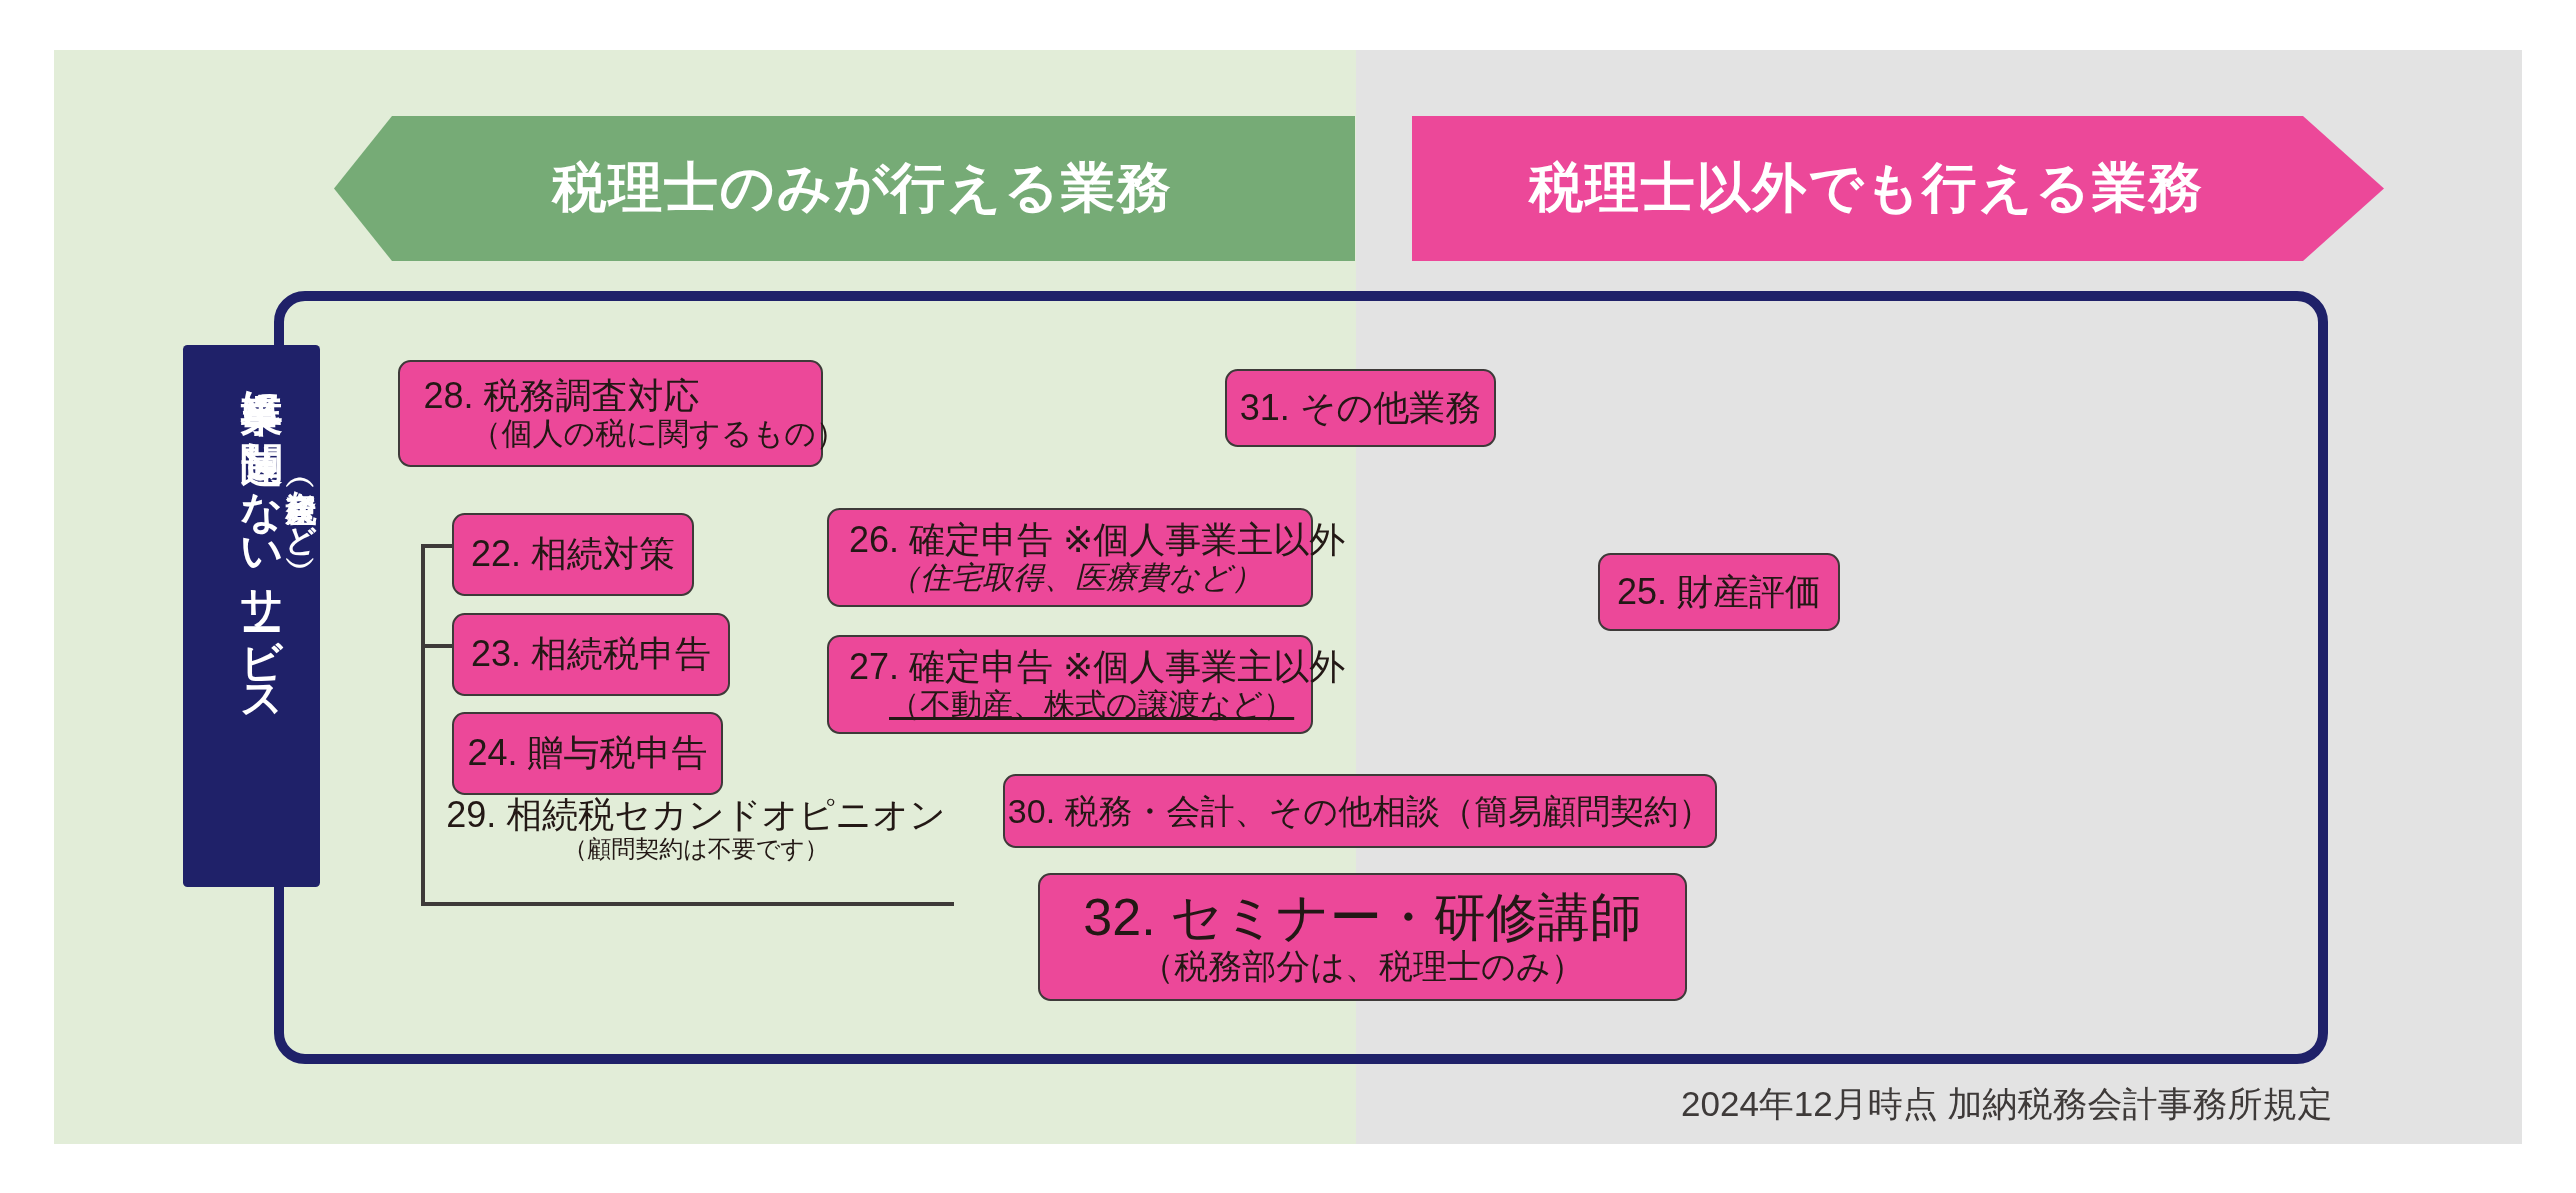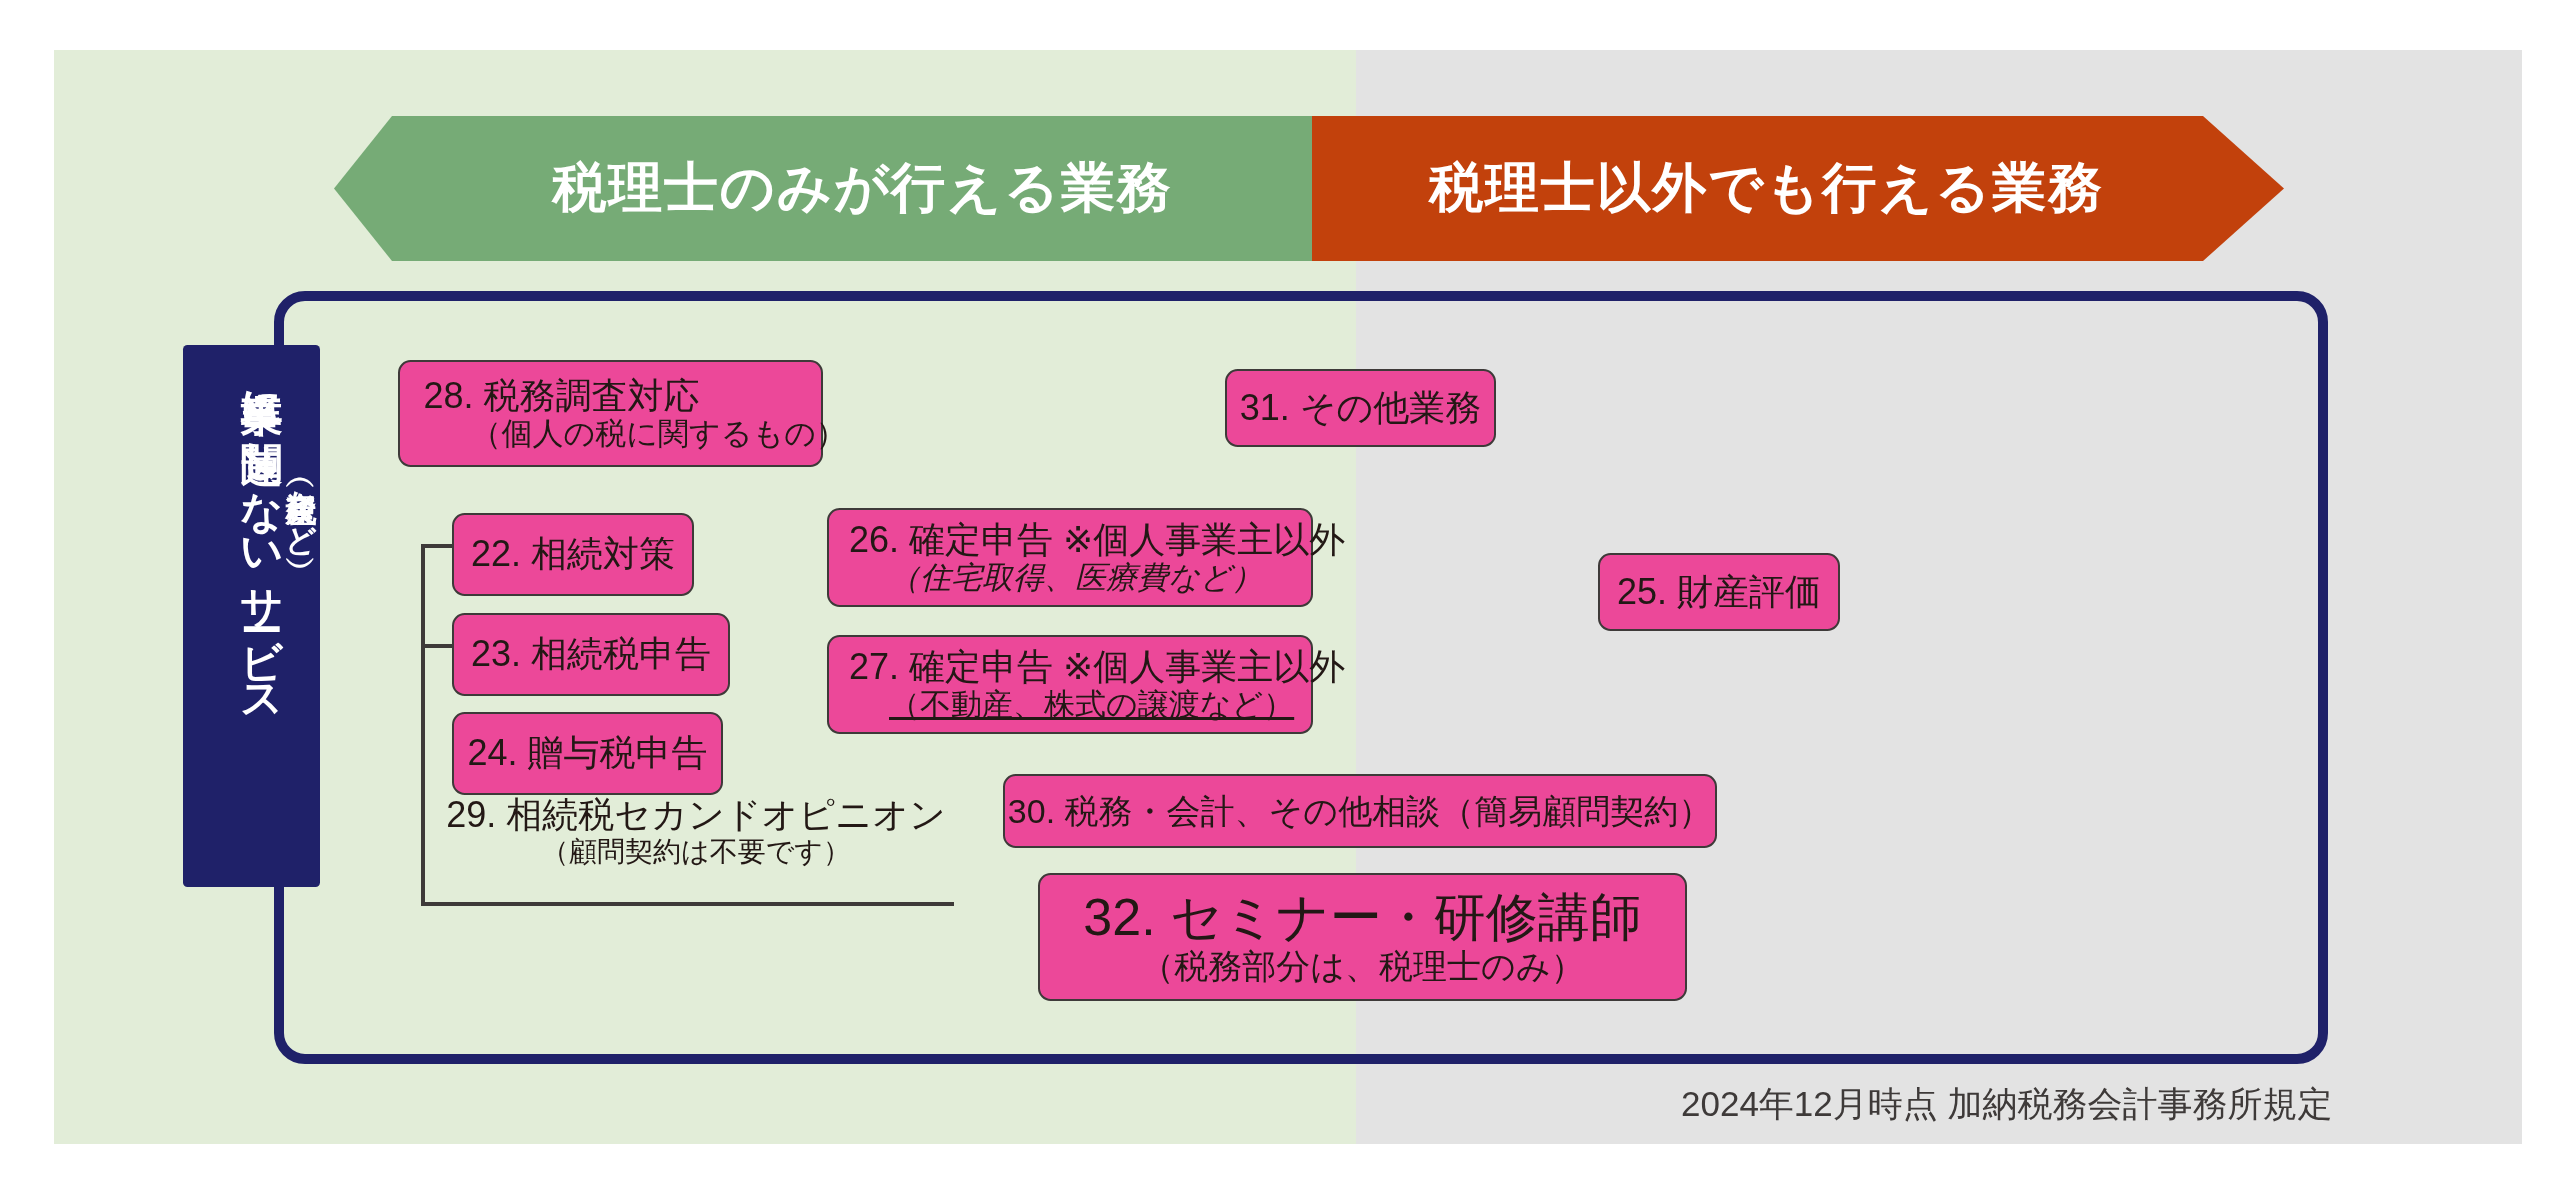--- a/index.html
+++ b/index.html
@@ -26,21 +26,21 @@
     white-space:nowrap;
   }
   .banner-left{
     left:334px;width:1021px;background:#76ab76;
     clip-path:polygon(0 0,100% 0,100% 100%,0 100%,0 100%,0 0);
     -webkit-clip-path:polygon(58px 0,100% 0,100% 100%,58px 100%,0 50%);
     clip-path:polygon(58px 0,100% 0,100% 100%,58px 100%,0 50%);
     padding-left:36px;box-sizing:border-box;
   }
   .banner-right{
-    left:1312px;width:972px;background:#c2410c;
+    left:1412px;width:972px;background:#ec4899;
     -webkit-clip-path:polygon(0 0,calc(100% - 81px) 0,100% 50%,calc(100% - 81px) 100%,0 100%);
     clip-path:polygon(0 0,calc(100% - 81px) 0,100% 50%,calc(100% - 81px) 100%,0 100%);
     padding-right:63px;box-sizing:border-box;
   }
 
   
   .frame{
     position:absolute;left:274px;top:291px;width:2054px;height:773px;
     border:10px solid #1f2169;border-radius:31px;box-sizing:border-box;
   }
@@ -98,21 +98,21 @@
   .c32{left:1038px;top:873px;width:649px;height:128px;}
   .c32 .l1{font-size:52px;}
   .c32 .l2{font-size:34px;}
 
   
   .t29{
     position:absolute;left:425px;top:795px;width:542px;
     text-align:center;color:#231815;
   }
   .t29 .l1{font-size:36px;line-height:1.12;white-space:nowrap;}
-  .t29 .l2{font-size:28px;line-height:1.2;white-space:nowrap;}
+  .t29 .l2{font-size:24px;line-height:1.2;white-space:nowrap;}
 
   
   .conn{position:absolute;background:#3e3a39;}
   .conn-v{left:421px;top:544px;width:3.6px;height:362px;}
   .conn-h22{left:421px;top:544px;width:36px;height:3.6px;}
   .conn-h23{left:421px;top:644px;width:36px;height:3.6px;}
   .conn-base{left:421px;top:902px;width:533px;height:3.6px;}
 
   
   .footer{

